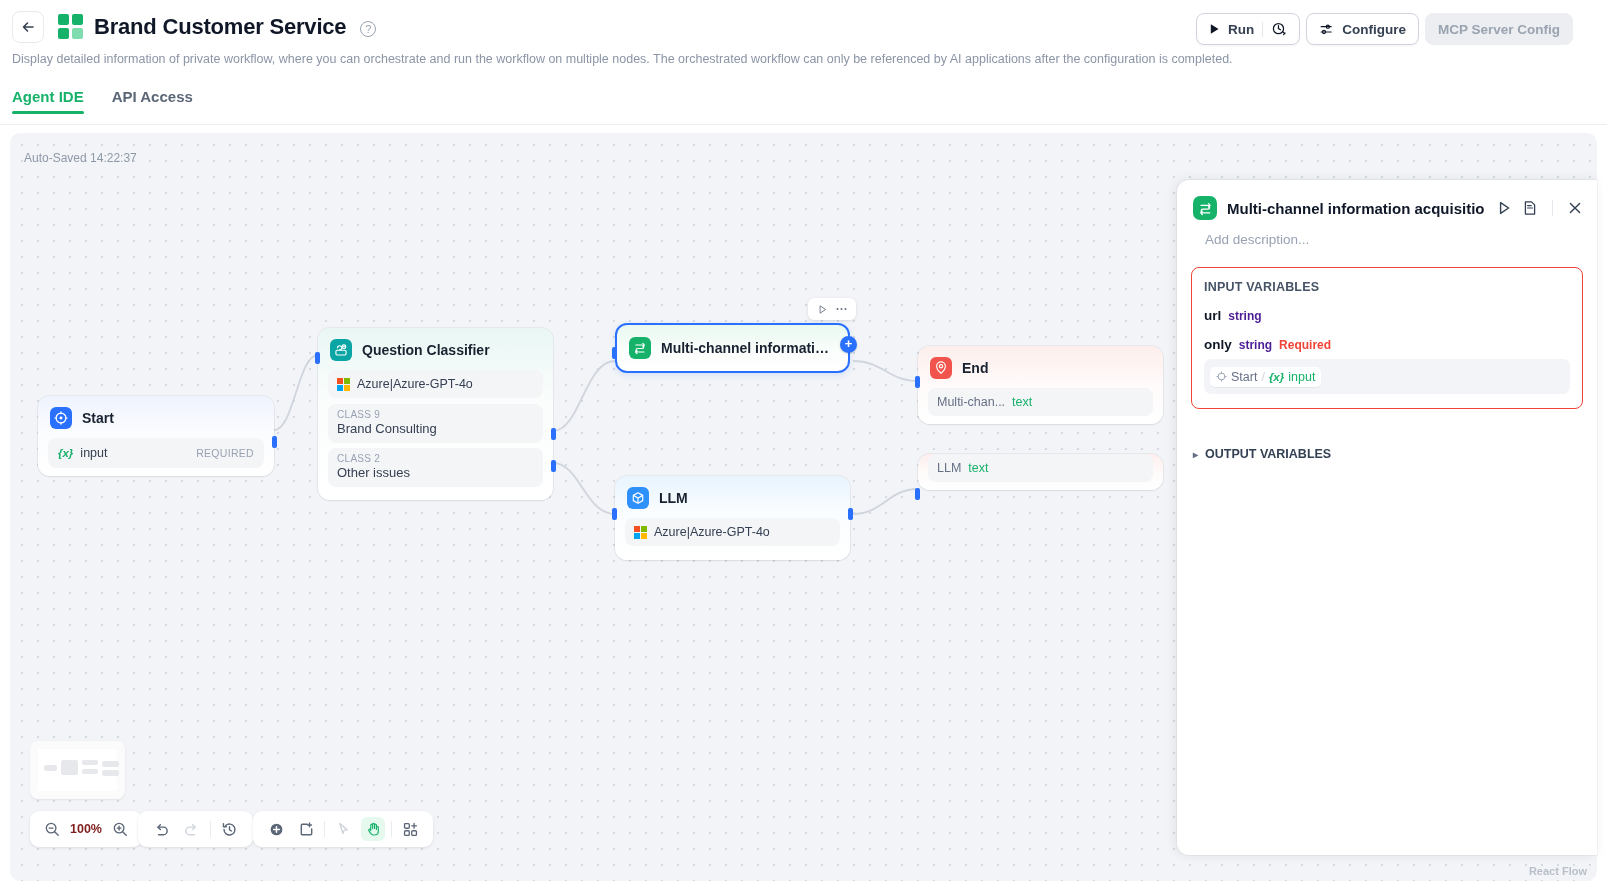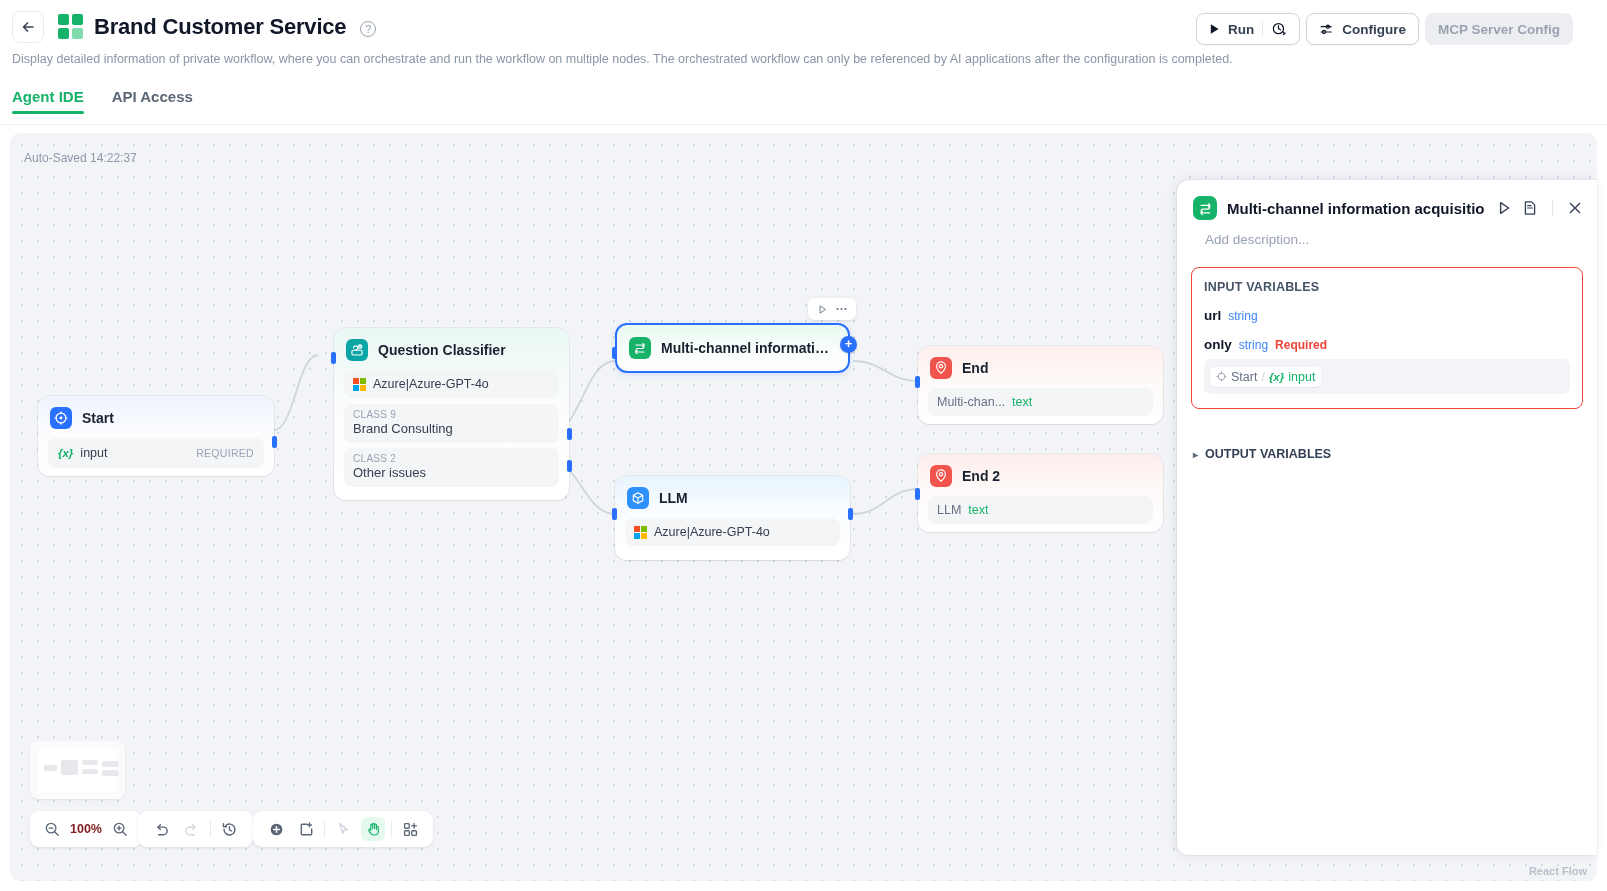--- a/index.html
+++ b/index.html
@@ -77,21 +77,21 @@
   #node-start { left: 28px; top: 263px; width: 236px;
     background: linear-gradient(180deg,#eef3fe 0%, #fbfcfe 46%, #fff 100%); }
   #node-start .node-ico { background: #2970ff; }
   .var-row { margin: 0 10px; background: #f4f5f7; border-radius: 8px; padding: 8px 10px;
     display: flex; justify-content: space-between; align-items: center; }
   .var-left { display: flex; align-items: center; gap: 7px; font-size: 12.5px; color: #354052; }
   .var-x { color: #17b26a; font-size: 11.5px; font-style: italic; font-weight: 700; }
   .var-req { font-size: 10.5px; color: #98a2b3; letter-spacing: .3px; }
 
   
-  #node-qc { left: 324px; top: 195px; width: 235px;
+  #node-qc { left: 308px; top: 195px; width: 235px;
     background: linear-gradient(180deg,#e9f7f4 0%, #fafdfc 42%, #fff 100%); }
   #node-qc .node-ico { background: #0ba5a5; }
 
   
   #node-mc { left: 605px; top: 190px; width: 235px;
     background: linear-gradient(180deg,#e9f9f0 0%, #fbfefc 60%, #fff 100%);
     border: 2px solid #2970ff; box-shadow: 0 2px 6px rgba(41,112,255,.14); padding-bottom: 0; }
   #node-mc .node-ico { background: #17b26a; }
   #node-mc .node-title { padding: 12px 12px 12px 12px; }
   .mc-toolbar { position: absolute; left: 798px; top: 165px; width: 48px; height: 22px;
@@ -158,21 +158,21 @@
     white-space: nowrap; overflow: hidden; }
   .panel-ic { color: #475467; cursor: pointer; display: flex; align-items: center; }
   .panel-vdiv { width: 1px; height: 16px; background: #e4e7ec; margin: 0 4px; }
   .panel-desc { padding: 8px 16px 0 16px; font-size: 13.5px; color: #98a2b3; margin-left: 12px; }
 
   .invars { margin: 20px 14px 4px 14px; border: 1.5px solid #f04438; border-radius: 8px;
     padding: 12px 12px 14px 12px; }
   .sec-title { font-size: 12.5px; font-weight: 600; color: #475467; letter-spacing: .2px; }
   .field-lbl { display: flex; align-items: baseline; gap: 7px; margin-top: 14px; }
   .field-name { font-size: 13.5px; font-weight: 700; color: #101828; }
-  .field-type { font-size: 12px; color: #3b82f6; }
+  .field-type { font-size: 12px; color: #4c1d95; font-weight: bold; }
   .field-req { font-size: 12px; color: #f04438; font-weight: 600; }
   .field-input { margin-top: 7px; background: #f2f4f7; border-radius: 7px; height: 35px;
     display: flex; align-items: center; padding: 0 12px; font-size: 13.5px; color: #b0b7c3; }
   .field-input.filled { padding: 0 6px; }
   .chip { background: #fff; border-radius: 5px; padding: 3px 6px; display: flex;
     align-items: center; gap: 4px; font-size: 12.5px; box-shadow: 0 1px 1px rgba(16,24,40,.06); }
   .chip .nodeName { color: #667085; }
   .chip .slash { color: #d0d5dd; }
   .chip .varx { color: #17b26a; font-style: italic; font-weight: 700; font-size: 11.5px; }
   .chip .varname { color: #17b26a; }
@@ -338,29 +338,20 @@
         <div class="node-name">End</div>
       </div>
       <div class="end-out">
         <span>Multi-chan...</span>
         <span class="t">text</span>
       </div>
     </div>
 
     <div class="node node-end" id="node-end2">
       <div class="port" style="left:-3px; top:34px;"></div>
-      <div class="node-title">
-        <div class="node-ico">
-          <svg width="14" height="14" viewBox="0 0 16 16">
-            <path d="M8 14s5-4.2 5-8a5 5 0 1 0-10 0c0 3.8 5 8 5 8z" fill="none" stroke="#fff" stroke-width="1.3"></path>
-            <circle cx="8" cy="6" r="1.9" fill="none" stroke="#fff" stroke-width="1.3"></circle>
-          </svg>
-        </div>
-        <div class="node-name">End 2</div>
-      </div>
       <div class="end-out">
         <span>LLM</span>
         <span class="t">text</span>
       </div>
     </div>
 
     <div class="minimap">
       <div class="minimap-inner">
         <span class="mm" style="left:6px;  top:16px; width:13px; height:6px;"></span>
         <span class="mm" style="left:23px; top:11px; width:17px; height:15px;"></span>

